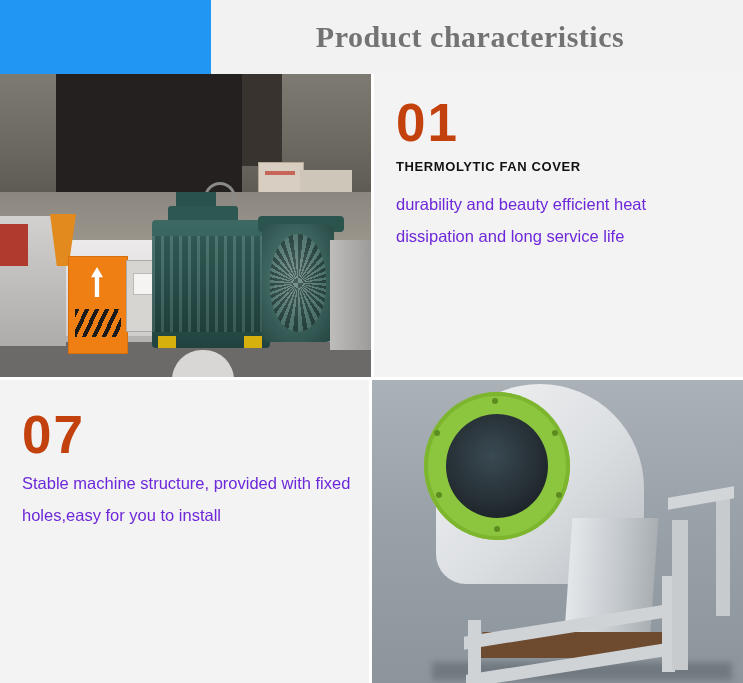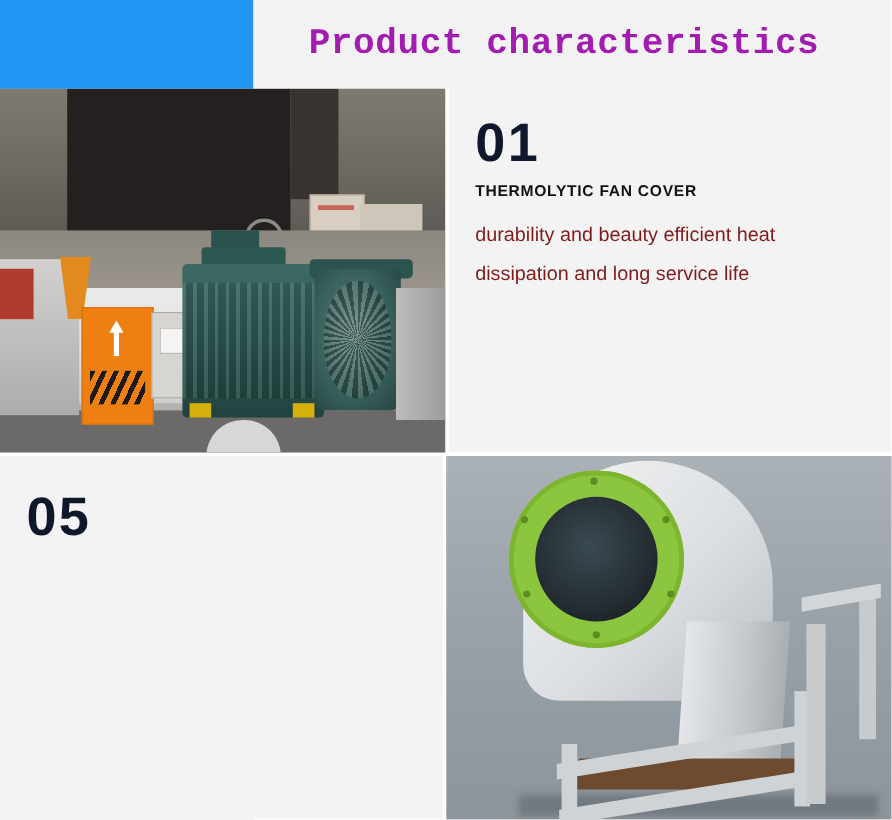--- a/index.html
+++ b/index.html
@@ -36,25 +36,25 @@
     flex: 0 0 auto;
   }
   .header-title-wrap {
     flex: 1 1 auto;
     display: flex;
     align-items: center;
     justify-content: center;
     padding-right: 14px;
   }
   .header-title {
-    color: #a21caf;
+    color: #737373;
     font-size: 30px;
     font-weight: bold;
     letter-spacing: 0.5px;
-    font-family: Liberation Mono, monospace;
+    font-family: Liberation Serif, serif;
   }
 
   
   .grid {
     position: relative;
     width: 743px;
     height: 609px;
   }
 
   .row {
@@ -77,39 +77,39 @@
     height: 100%;
     background: #f3f3f3;
     flex: 0 0 auto;
     position: relative;
     box-sizing: border-box;
     padding: 22px 18px 0 22px;
   }
   .col-gap { width: 3px; background: #ffffff; flex: 0 0 auto; }
 
   .num {
-    font-size: 45px;
+    font-size: 53px;
     font-weight: bold;
-    color: #0f172a;
+    color: #c2410c;
     line-height: 1;
     letter-spacing: 2px;
     margin: 0 0 6px 0;
     font-family: "Liberation Sans", sans-serif;
   }
   .feat-title {
     font-size: 13px;
     font-weight: bold;
     color: #111111;
     letter-spacing: 0.6px;
     margin: 10px 0 14px 0;
     white-space: nowrap;
   }
   .feat-desc {
     font-size: 16.5px;
-    color: #7f1d1d;
+    color: #6d28d9;
     line-height: 1.95;
     max-width: 330px;
   }
 
   
   .cell-text.left {
     padding: 28px 14px 0 22px;
   }
   .cell-text.left .feat-title { margin-top: 28px; }
 
@@ -357,21 +357,22 @@
         <div class="feat-desc">durability and beauty efficient heat dissipation and long service life</div>
       </div>
 
     </div>
 
     <div class="row-gap"></div>
 
     <div class="row row-two">
 
       <div class="cell-text left">
-        <div class="num">05</div>
+        <div class="num">07</div>
+        <div class="feat-desc">Stable machine structure, provided with fixed holes,easy for you to install</div>
       </div>
 
       <div class="col-gap"></div>
 
       <div class="cell-img img2">
         <div class="i2-bg"></div>
         <div class="i2-shell"></div>
         <div class="i2-outlet"></div>
         <div class="i2-green-ring">
           <div class="inner"></div>

